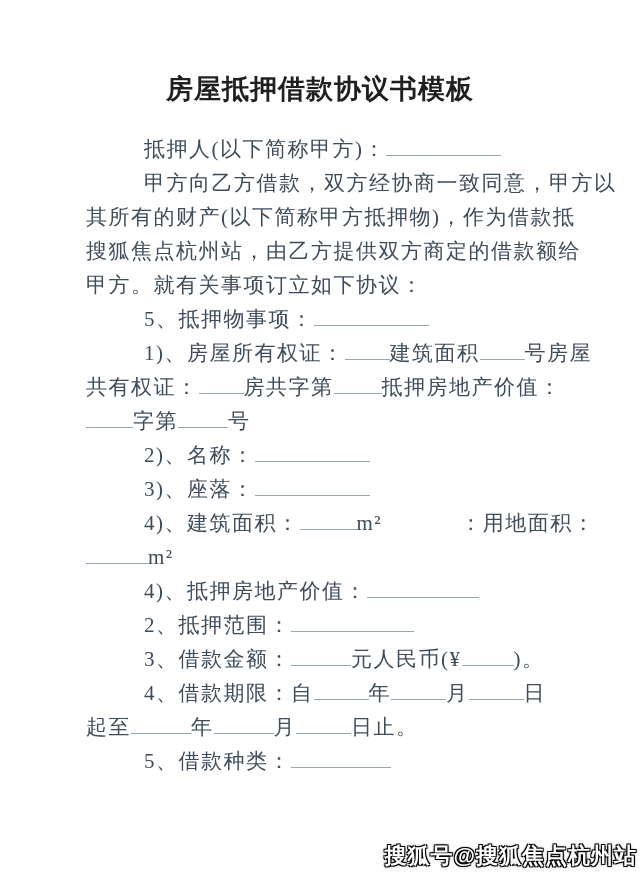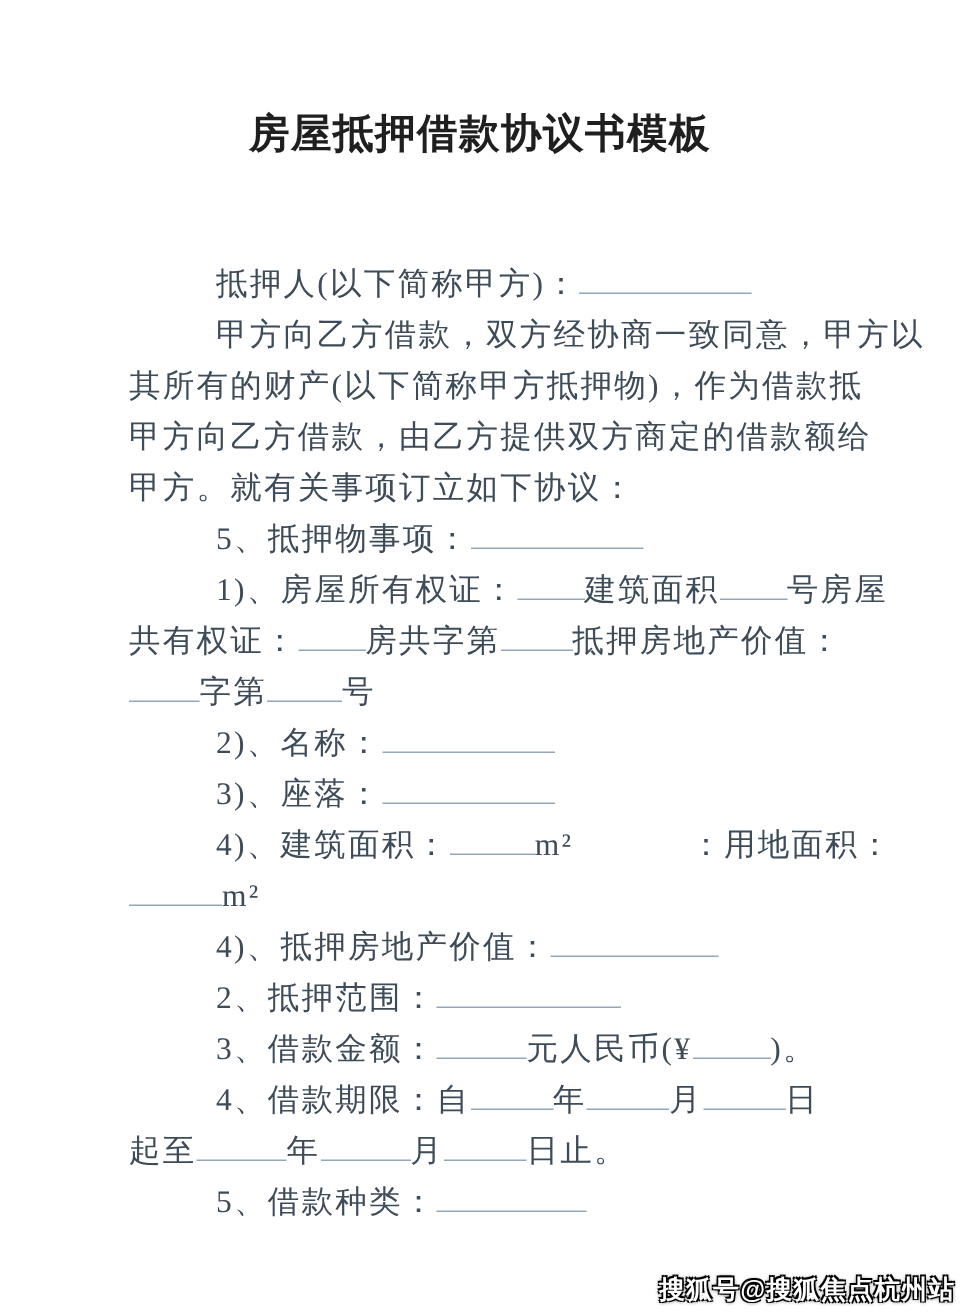--- a/index.html
+++ b/index.html
@@ -22,21 +22,21 @@
     padding-top:72px;
     text-align:center;
     font-family:"Liberation Sans","DejaVu Sans",sans-serif;
     font-weight:700;
     font-size:27px;
     line-height:34px;
     letter-spacing:1px;
     color:var(--title-color);
   }
   .doc-body{
-    margin-top:66px;
+    margin-top:26px;
     padding-left:86px;
     padding-right:60px;
     font-size:21px;
     line-height:34px;
     letter-spacing:1.5px;
     color:var(--body-color);
   }
   .doc-line{white-space:nowrap;}
   .doc-line.indent{padding-left:58px;}
   .seg-text{color:var(--body-color);}
@@ -46,42 +46,42 @@
     border-bottom:1.5px solid var(--blank-color);
     vertical-align:baseline;
   }
   .seg-gap{display:inline-block;height:1em;}
   .watermark{
     position:absolute;
     right:3px;
     bottom:5px;
     font-family:"Liberation Sans","DejaVu Sans",sans-serif;
     font-weight:700;
-    font-size:17px;
+    font-size:22px;
     letter-spacing:1px;
     color:#ffffff;
     text-shadow:
       -1px -1px 0 #000,
        1px -1px 0 #000,
       -1px  1px 0 #000,
        1px  1px 0 #000,
        0 0 3px #000;
     white-space:nowrap;
   }
 </style>
 </head>
 <body>
 
 <div class="page">
   <h1 class="doc-title">房屋抵押借款协议书模板</h1>
   <div class="doc-body">
       <div class="doc-line indent"><span class="seg-text">抵押人(以下简称甲方)：</span><span class="seg-blank" style="width: 115px;"></span></div>
       <div class="doc-line indent"><span class="seg-text">甲方向乙方借款，双方经协商一致同意，甲方以</span></div>
       <div class="doc-line"><span class="seg-text">其所有的财产(以下简称甲方抵押物)，作为借款抵</span></div>
-      <div class="doc-line"><span class="seg-text">甲方向乙方借款，由乙方提供双方商定的借款额给</span></div>
+      <div class="doc-line"><span class="seg-text">搜狐焦点杭州站，由乙方提供双方商定的借款额给</span></div>
       <div class="doc-line"><span class="seg-text">甲方。就有关事项订立如下协议：</span></div>
       <div class="doc-line indent"><span class="seg-text">5、抵押物事项：</span><span class="seg-blank" style="width: 115px;"></span></div>
       <div class="doc-line indent"><span class="seg-text">1)、房屋所有权证：</span><span class="seg-blank" style="width: 45px;"></span><span class="seg-text">建筑面积</span><span class="seg-blank" style="width: 45px;"></span><span class="seg-text">号房屋</span></div>
       <div class="doc-line"><span class="seg-text">共有权证：</span><span class="seg-blank" style="width: 45px;"></span><span class="seg-text">房共字第</span><span class="seg-blank" style="width: 48px;"></span><span class="seg-text">抵押房地产价值：</span></div>
       <div class="doc-line"><span class="seg-blank" style="width: 47px;"></span><span class="seg-text">字第</span><span class="seg-blank" style="width: 50px;"></span><span class="seg-text">号</span></div>
       <div class="doc-line indent"><span class="seg-text">2)、名称：</span><span class="seg-blank" style="width: 115px;"></span></div>
       <div class="doc-line indent"><span class="seg-text">3)、座落：</span><span class="seg-blank" style="width: 115px;"></span></div>
       <div class="doc-line indent"><span class="seg-text">4)、建筑面积：</span><span class="seg-blank" style="width: 57px;"></span><span class="seg-text">m²</span><span class="seg-gap" style="width: 78px;"></span><span class="seg-text">：用地面积：</span></div>
       <div class="doc-line"><span class="seg-blank" style="width: 62px;"></span><span class="seg-text">m²</span></div>
       <div class="doc-line indent"><span class="seg-text">4)、抵押房地产价值：</span><span class="seg-blank" style="width: 112px;"></span></div>

